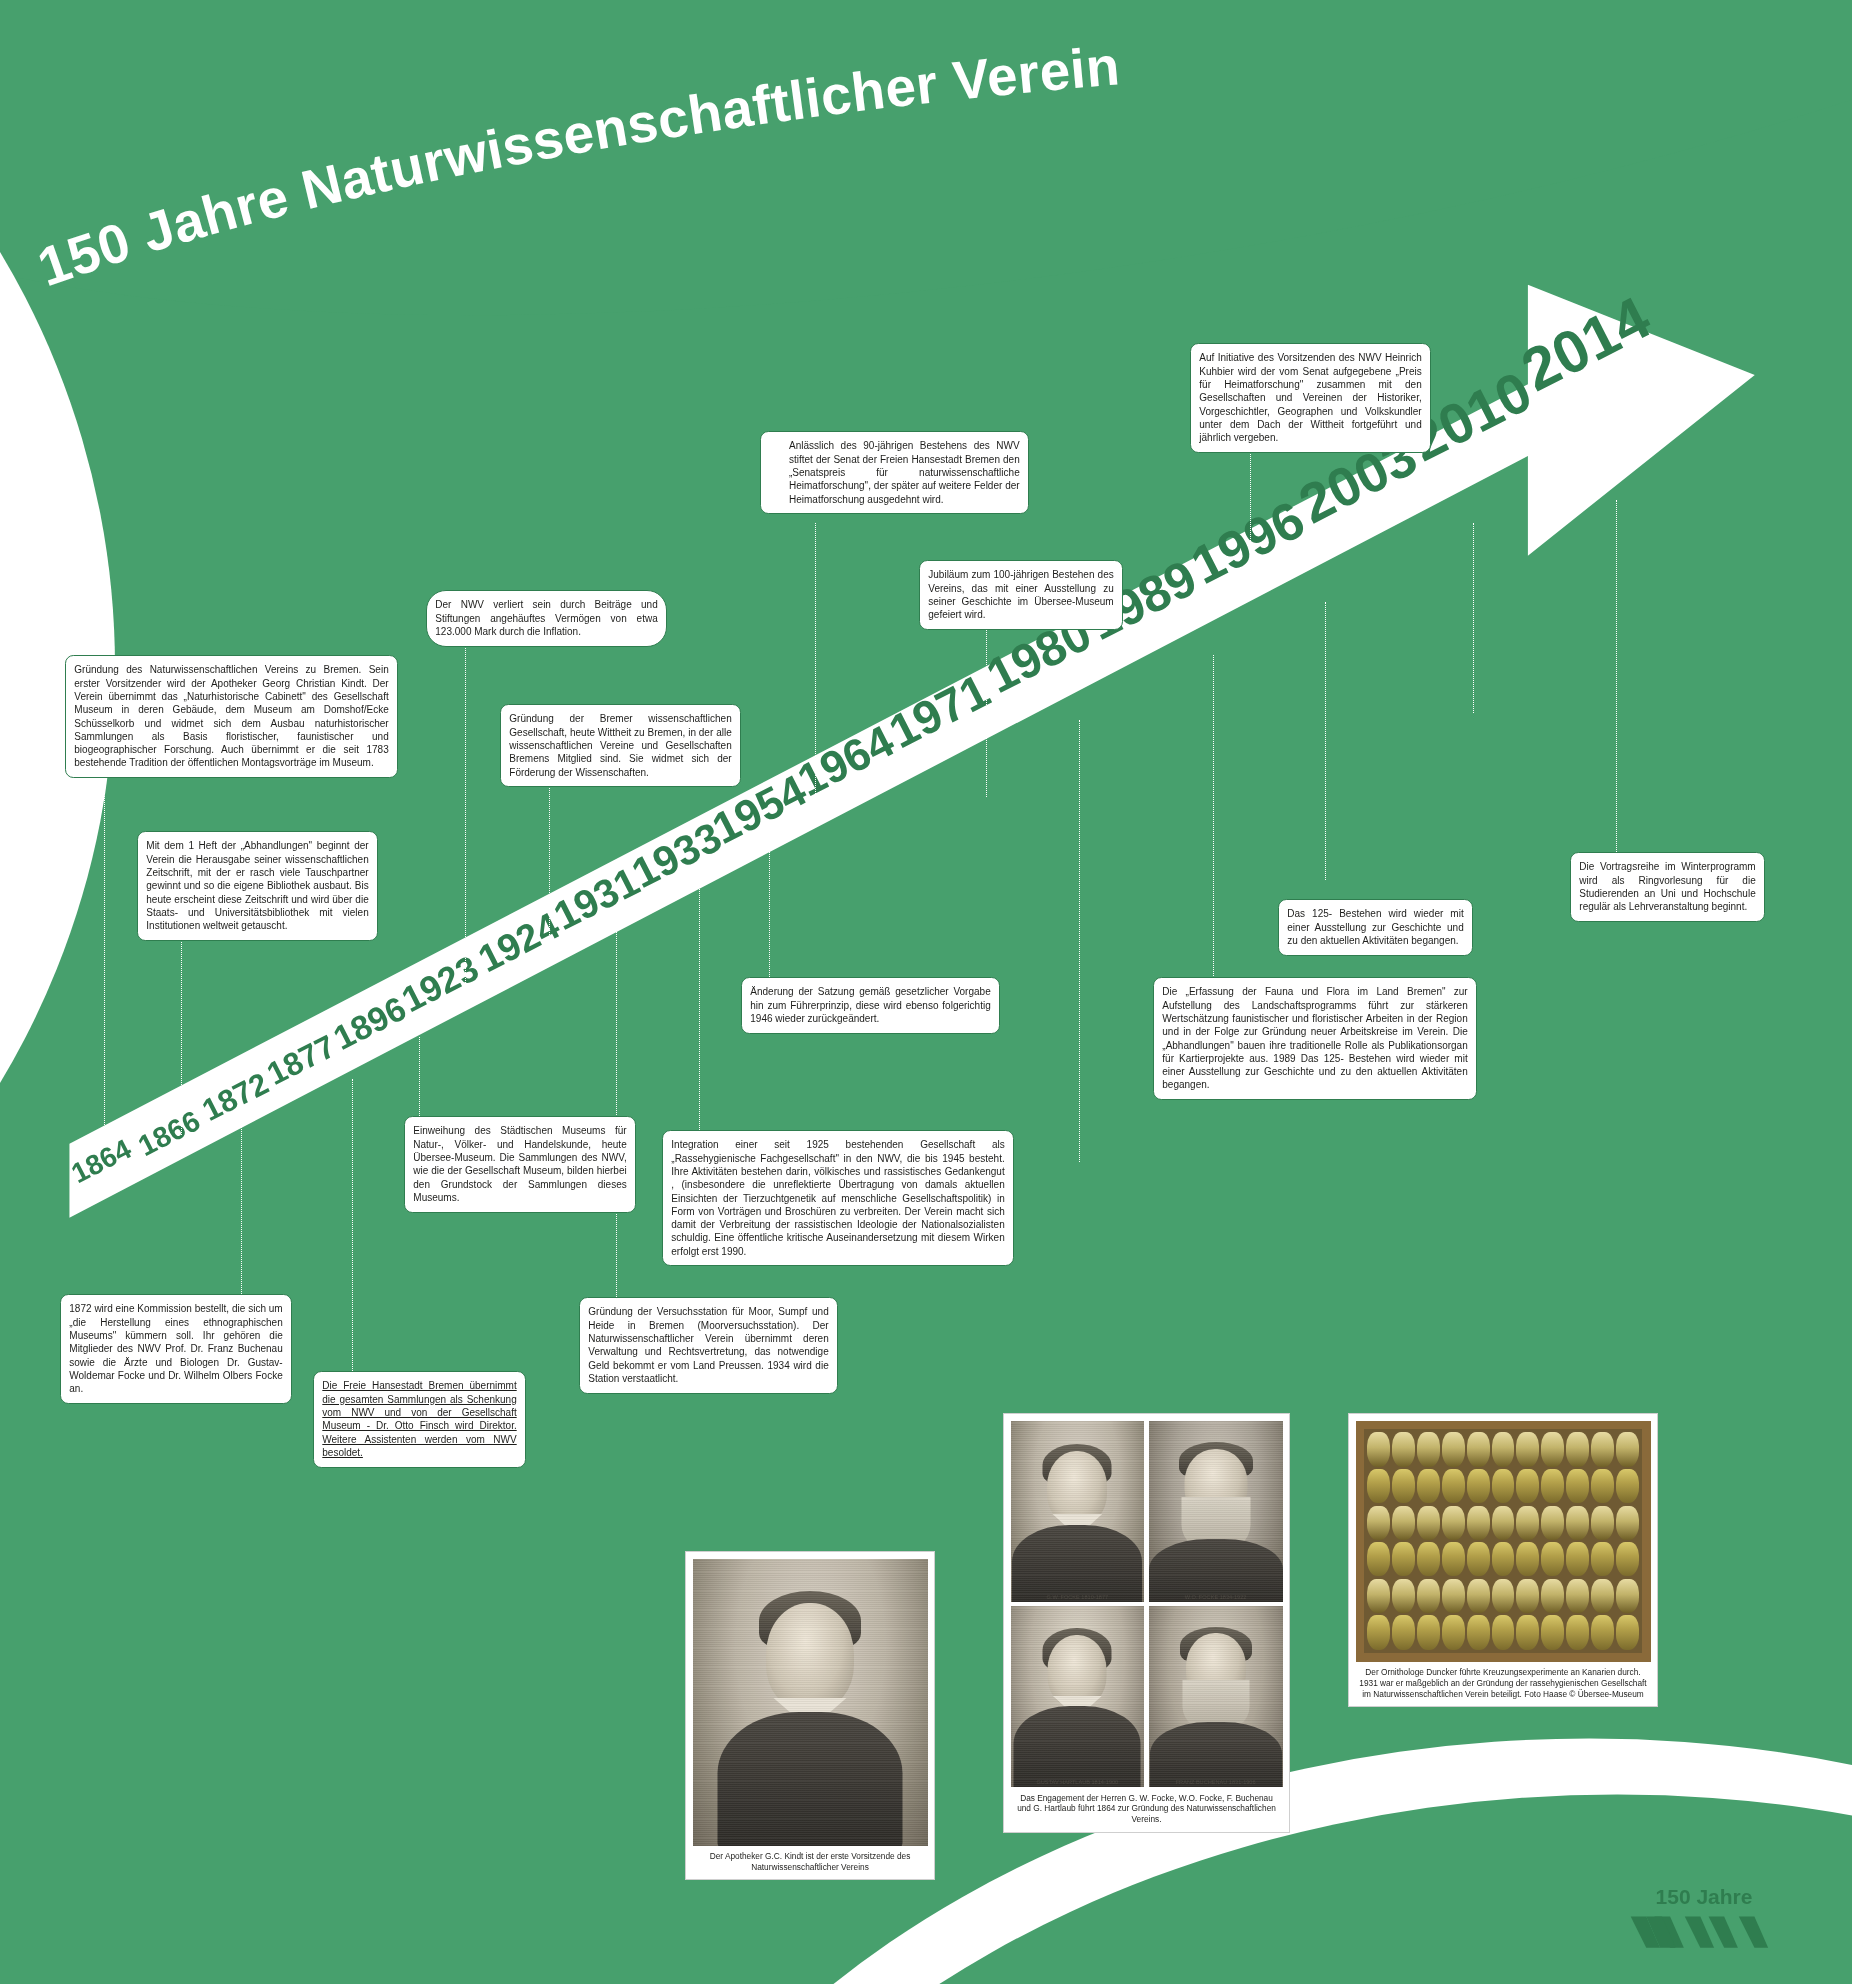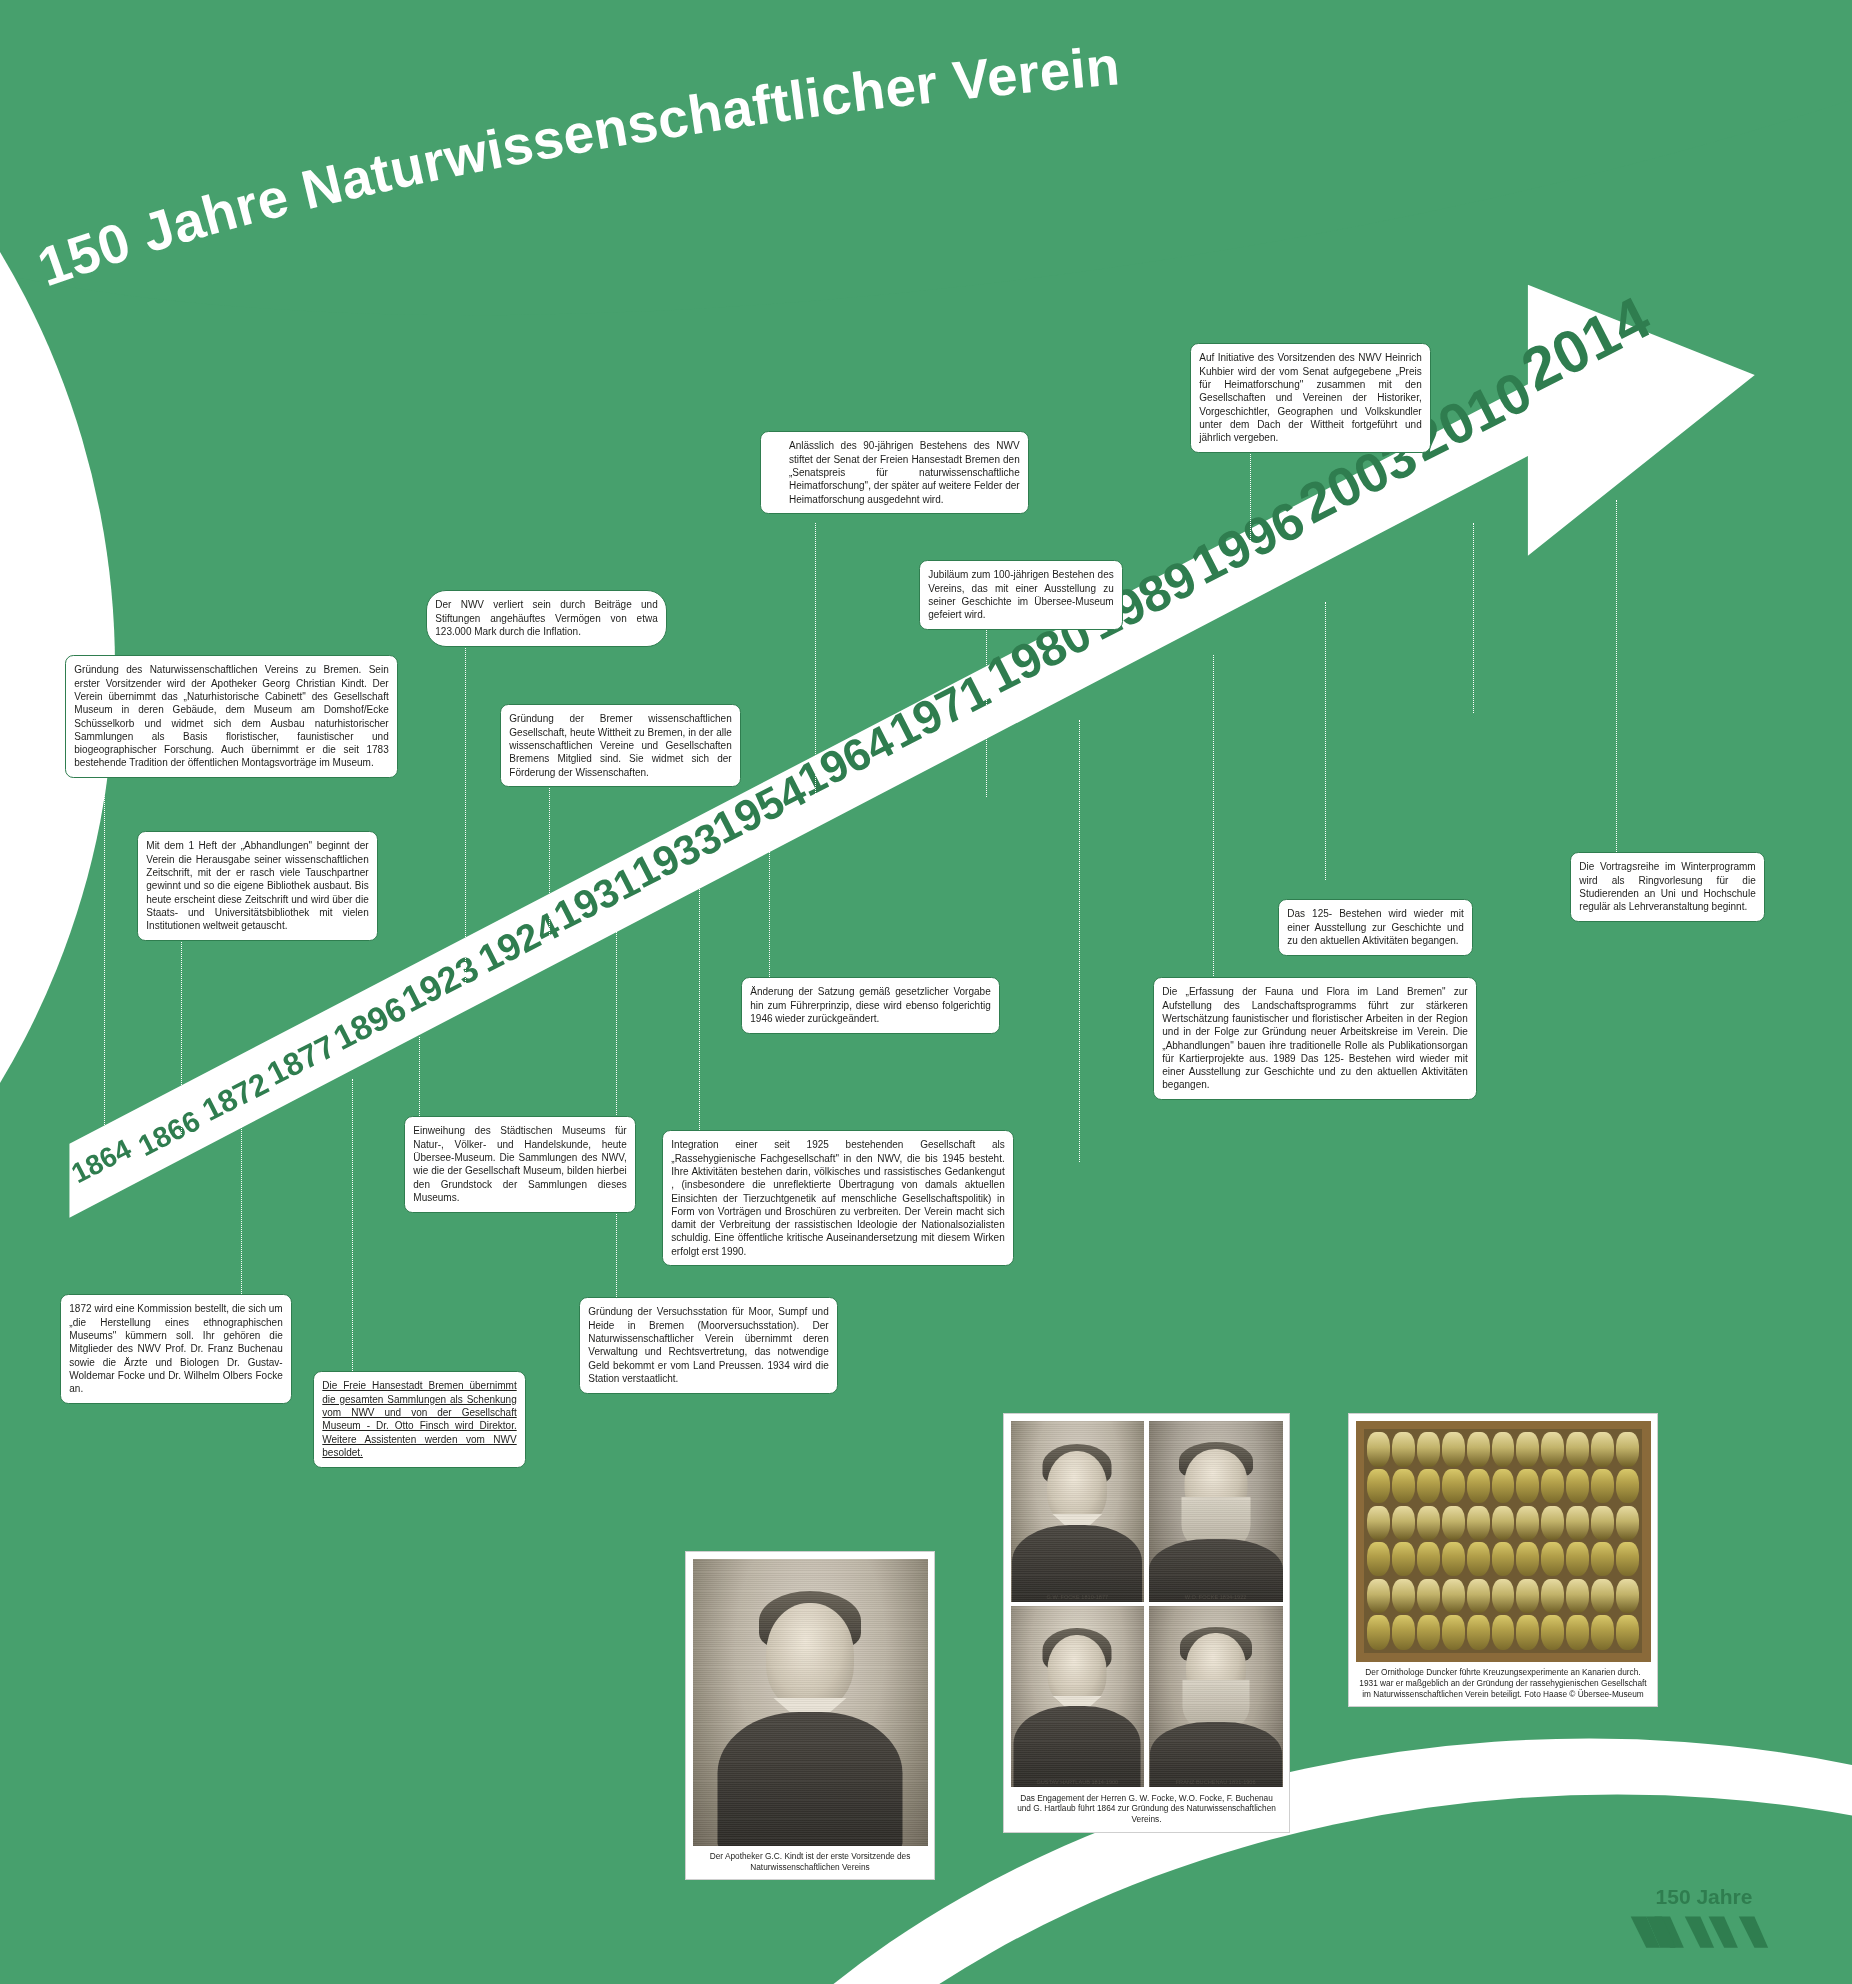--- a/index.html
+++ b/index.html
@@ -311,21 +311,21 @@
 
   <div class="box" style="left:1190px; top:343px; width:241px;">Auf Initiative des Vorsitzenden des NWV Heinrich Kuhbier wird der vom Senat aufgegebene „Preis für Heimatforschung" zusammen mit den Gesellschaften und Vereinen der Historiker, Vorgeschichtler, Geographen und Volkskundler unter dem Dach der Wittheit fortgeführt und jährlich vergeben.</div>
 
   <div class="photo-card" style="left:685px; top:1551px; width:250px;">
     <div class="eng" style="width:100%; height:287px;">
       <div class="hair" style="width:102px; height:60px; top:32px;"></div>
       <div class="head" style="width:88px; height:107px; top:44px;"></div>
       <div class="collar" style="width:74px; height:32px; top:139px;"></div>
       <div class="body" style="width:185px; height:139px; top:153px;"></div>
     </div>
-    <div class="photo-caption">Der Apotheker G.C. Kindt ist der erste Vorsitzende des Naturwissenschaftlichen Vereins</div>
+    <div class="photo-caption">Der Apotheker G.C. Kindt ist der erste Vorsitzende des Naturwissenschaftlicher Vereins</div>
   </div>
 
   <div class="photo-card" style="left:1003px; top:1413px; width:287px;">
     <div style="display:grid; grid-template-columns:1fr 1fr; gap:4.6px;">
       <div class="eng" style="height:181px;">
         <div class="hair" style="width:69px; height:42px; top:23px;"></div>
         <div class="head" style="width:60px; height:74px; top:30px;"></div>
         <div class="collar" style="width:51px; height:23px; top:93px;"></div>
         <div class="body" style="width:130px; height:83px; top:104px;"></div>
         <div class="label">G.W. FOCKE 1810-1877</div>

